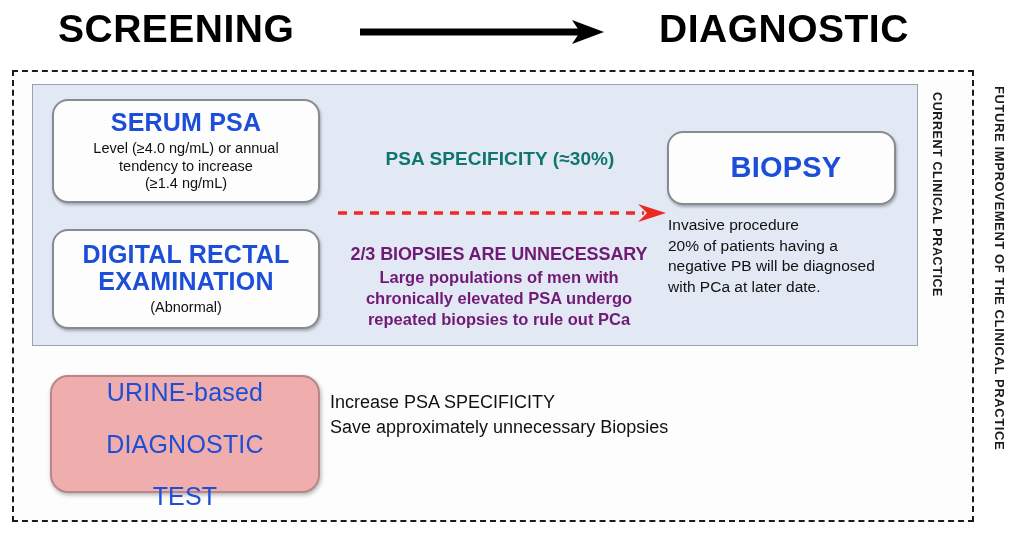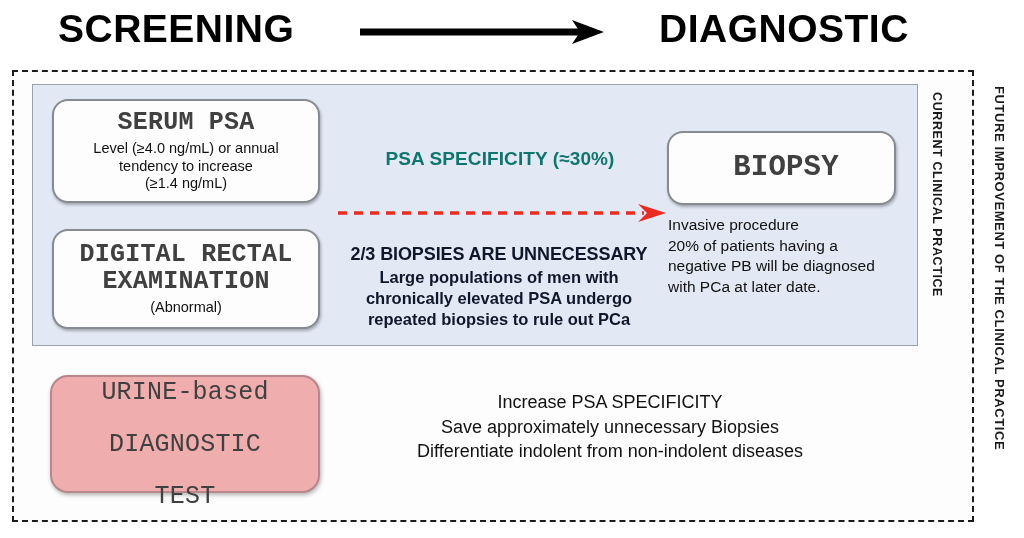--- a/index.html
+++ b/index.html
@@ -89,22 +89,21 @@
     display: flex;
     flex-direction: column;
     align-items: center;
     justify-content: center;
   }
   .rbox .bx-title {
     font-size: 25px;
     font-weight: bold;
     line-height: 1.08;
     letter-spacing: 0.2px;
-    color: #404040;
-    font-family: Liberation Mono, monospace;
+    color: #1d4ed8;
   }
   .rbox .bx-sub {
     font-size: 14.5px;
     line-height: 1.2;
     margin-top: 4px;
     color: #111;
   }
 
   #box-serum-psa {
     left: 52px;
@@ -167,21 +166,21 @@
     width: 330px;
     height: 20px;
   }
 
   #unnecessary-block {
     position: absolute;
     left: 329px;
     top: 243px;
     width: 340px;
     text-align: center;
-    color: #0f172a;
+    color: #701a75;
   }
   #unnecessary-block .un-head {
     font-size: 18px;
     font-weight: bold;
     line-height: 1.25;
     letter-spacing: -0.1px;
   }
   #unnecessary-block .un-body {
     font-size: 16.5px;
     font-weight: bold;
@@ -202,21 +201,20 @@
 
   
   #benefits {
     position: absolute;
     left: 330px;
     top: 390px;
     width: 560px;
     font-size: 18px;
     line-height: 1.37;
     color: #111;
-    text-align: center;
   }
 
   
   .vlabel {
     position: absolute;
     writing-mode: vertical-rl;
     text-orientation: mixed;
     font-size: 12.5px;
     font-weight: bold;
     letter-spacing: 0.6px;
@@ -295,17 +293,16 @@
 
 <div class="rbox" id="box-urine">
   <div class="bx-title">URINE-based</div>
   <div class="bx-title">DIAGNOSTIC</div>
   <div class="bx-title">TEST</div>
 </div>
 
 <div id="benefits">
   <div>Increase PSA SPECIFICITY</div>
   <div>Save approximately unnecessary Biopsies</div>
-  <div>Differentiate indolent from non-indolent diseases</div>
 </div>
 
 <div class="vlabel" id="label-current">CURRENT CLINICAL PRACTICE</div>
 <div class="vlabel" id="label-future">FUTURE IMPROVEMENT OF THE CLINICAL PRACTICE</div>
 
 </body></html>

